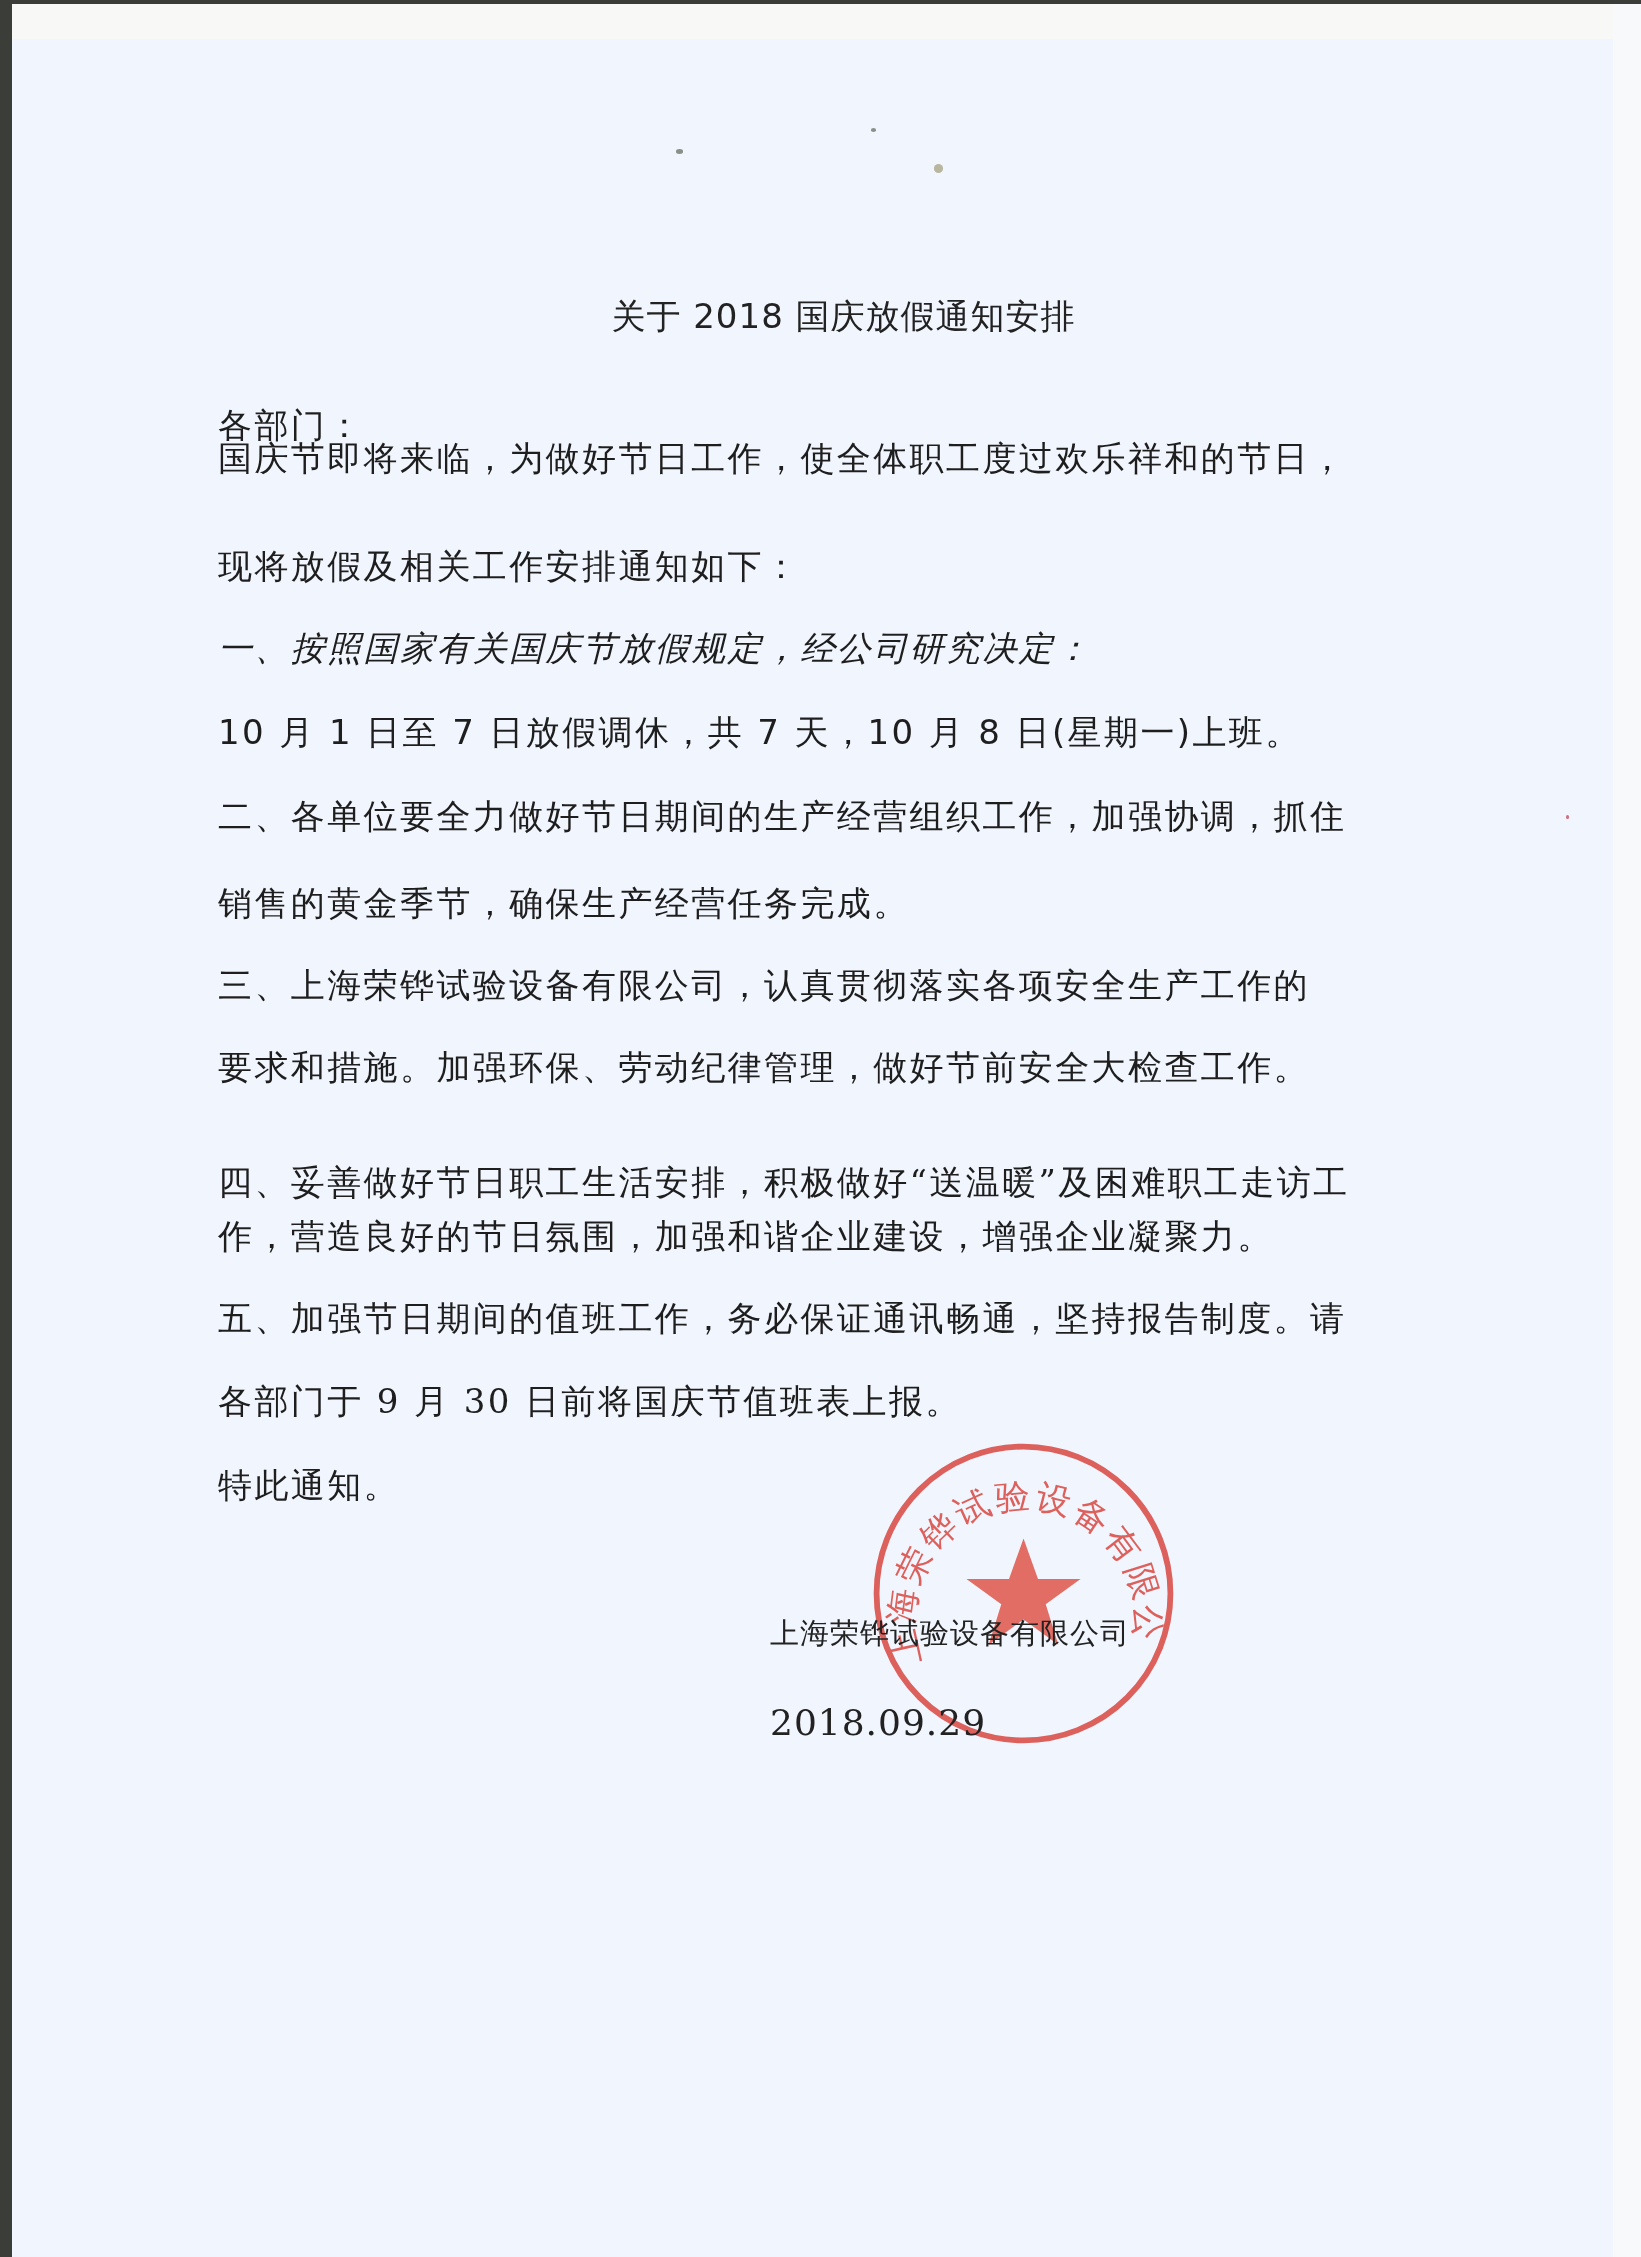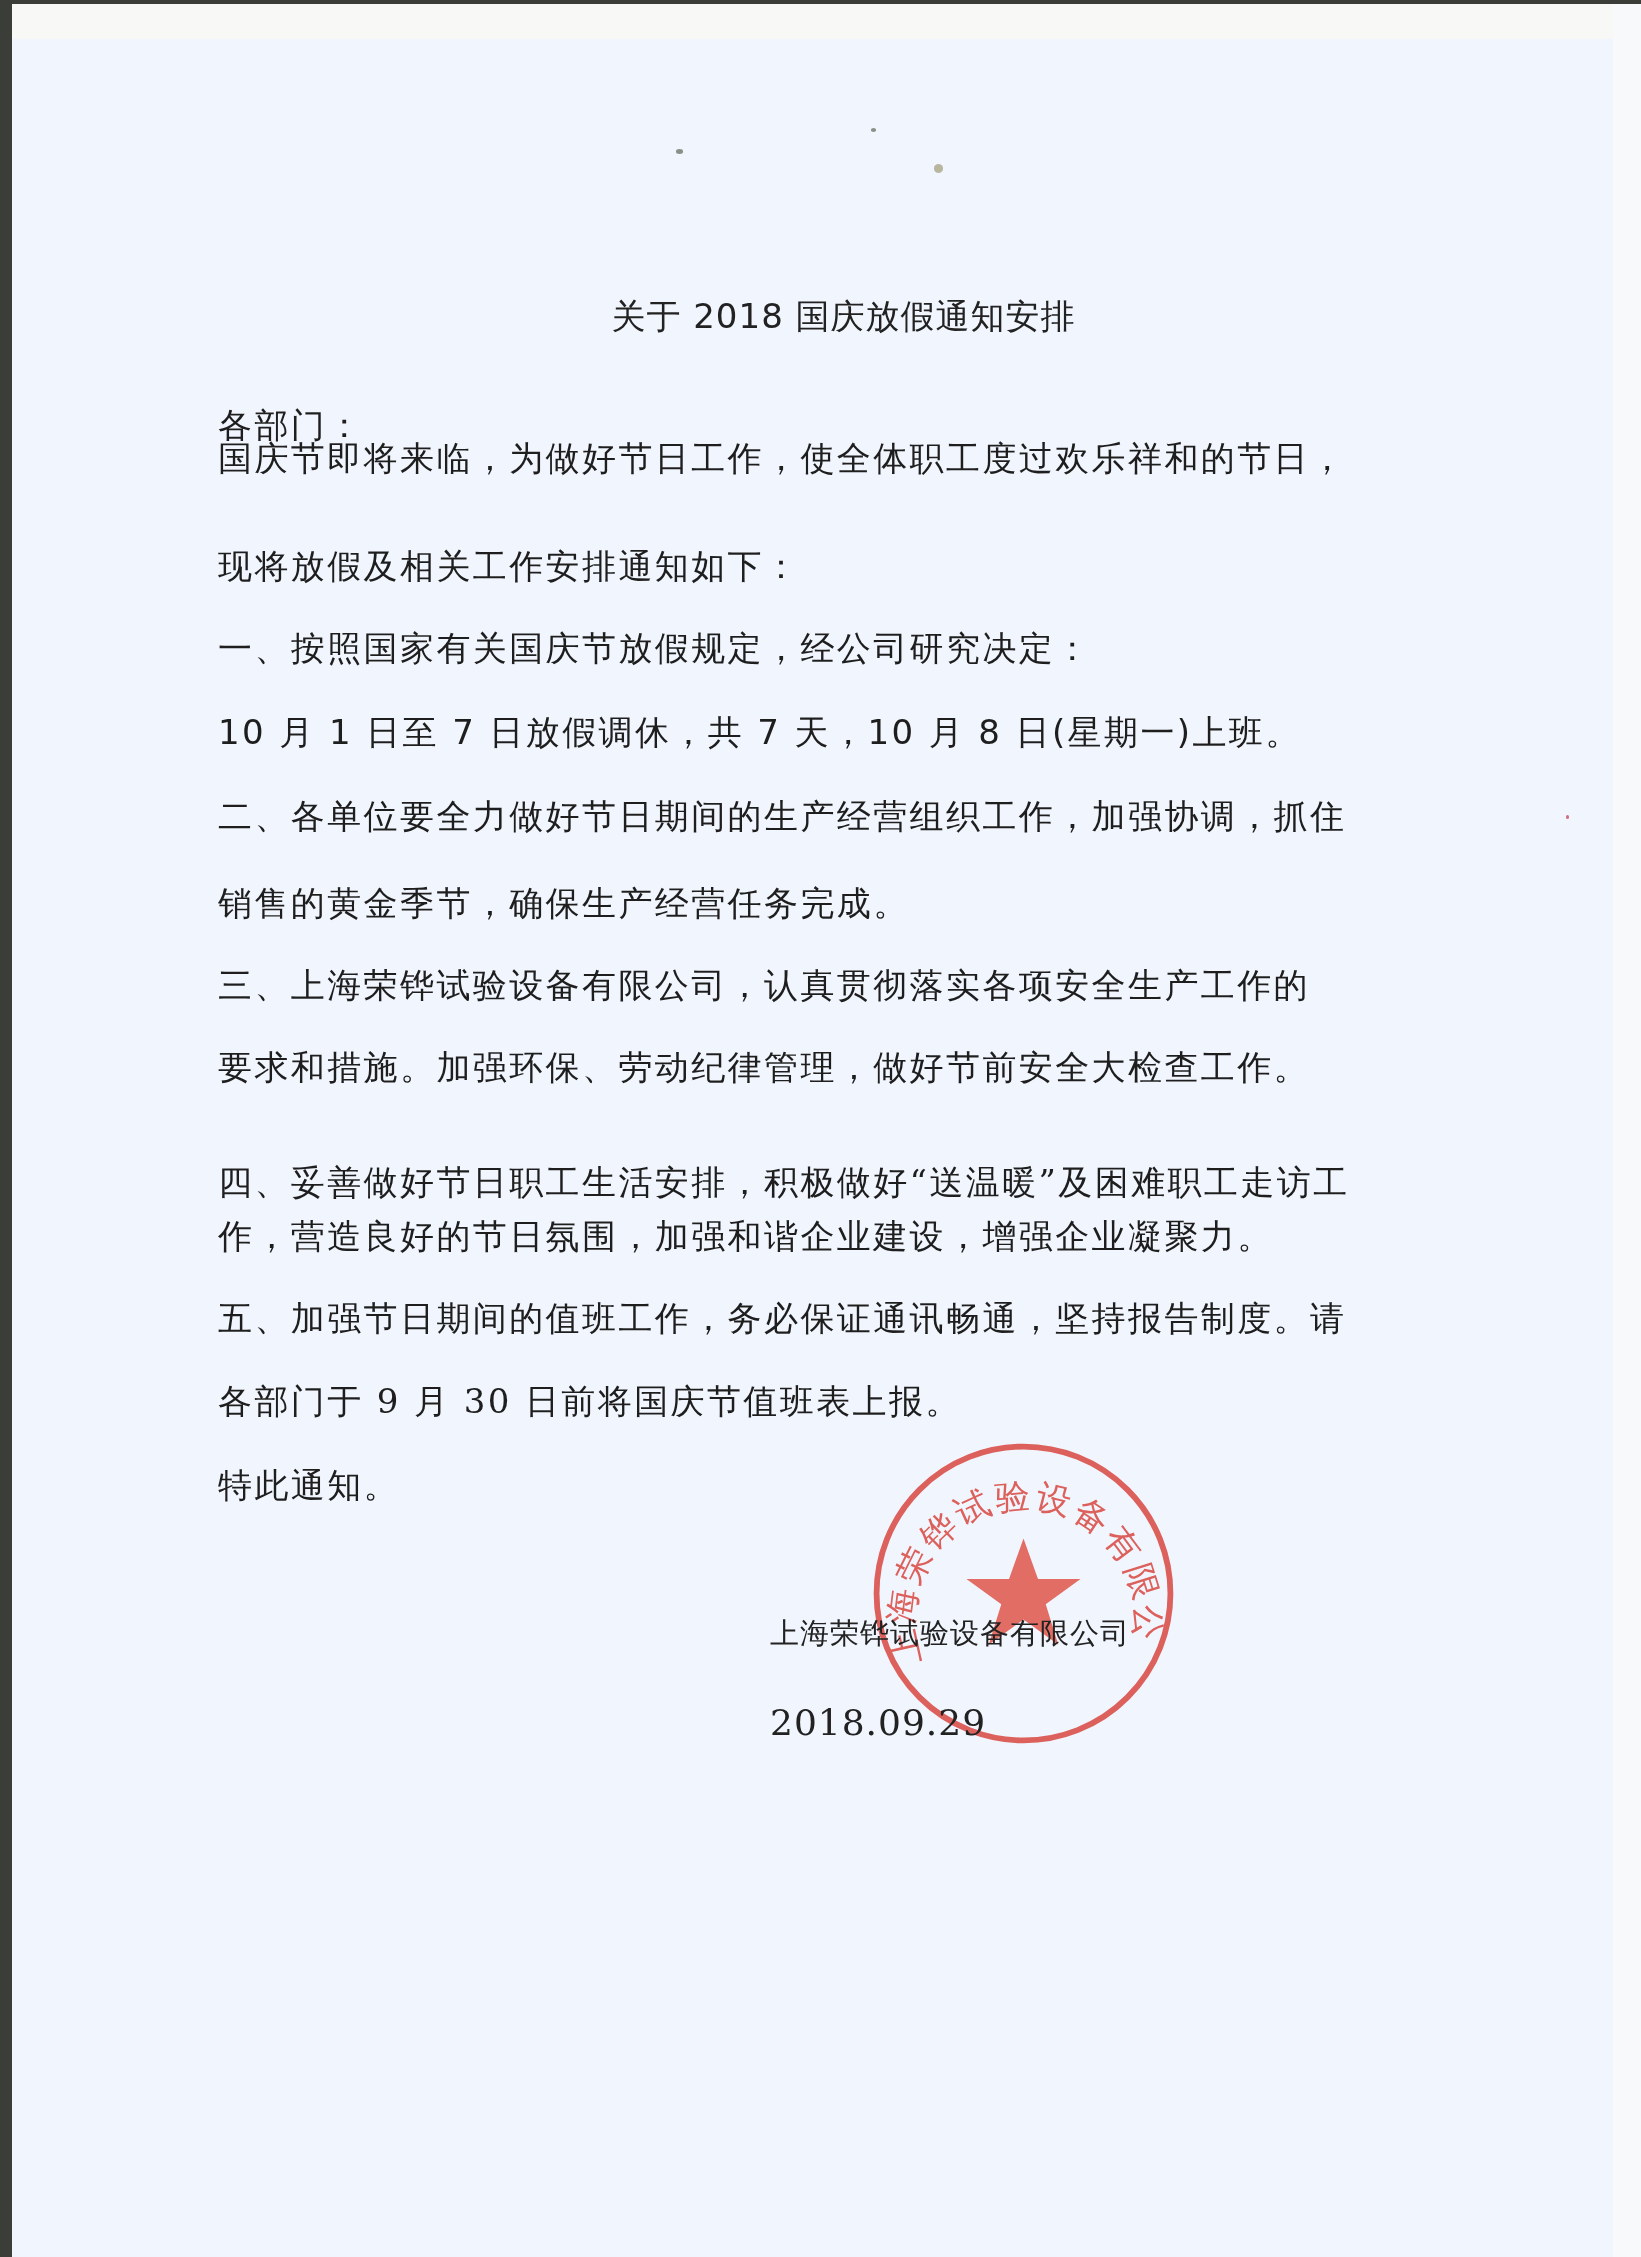--- a/index.html
+++ b/index.html
@@ -53,21 +53,21 @@
   <div class="speck" style="left:859px;top:124px;width:5.8px;height:3.9px;"></div>
   <div class="speck" style="left:922px;top:160px;width:9.7px;height:8.7px;background:#b9b6a0;"></div>
   <div class="speck" style="left:1554px;top:811px;width:3.9px;height:3.9px;background:#d07080;"></div>
 </div>
 
 <div class="title">关于 2018 国庆放假通知安排</div>
 
 <div class="line" style="top:377px;margin-top:26px;">各部门：</div>
 <div class="line" style="top:436px;">国庆节即将来临，为做好节日工作，使全体职工度过欢乐祥和的节日，</div>
 <div class="line" style="top:544px;">现将放假及相关工作安排通知如下：</div>
-<div class="line" style="top:626px;">一、按照国家有关国庆节放假规定，经公司研究决定：</div>
+<div class="line" style="top:626px;font-style:italic;">一、按照国家有关国庆节放假规定，经公司研究决定：</div>
 <div class="line num-line" style="top:710px;font-family:'DejaVu Sans','Liberation Sans',sans-serif;">10 月 1 日至 7 日放假调休，共 7 天，10 月 8 日(星期一)上班。</div>
 <div class="line" style="top:794px;text-align:right;">二、各单位要全力做好节日期间的生产经营组织工作，加强协调，抓住</div>
 <div class="line" style="top:881px;">销售的黄金季节，确保生产经营任务完成。</div>
 <div class="line" style="top:963px;">三、上海荣铧试验设备有限公司，认真贯彻落实各项安全生产工作的</div>
 <div class="line" style="top:1045px;">要求和措施。加强环保、劳动纪律管理，做好节前安全大检查工作。</div>
 <div class="line" style="top:1160px;">四、妥善做好节日职工生活安排，积极做好“送温暖”及困难职工走访工</div>
 <div class="line" style="top:1214px;">作，营造良好的节日氛围，加强和谐企业建设，增强企业凝聚力。</div>
 <div class="line" style="top:1296px;">五、加强节日期间的值班工作，务必保证通讯畅通，坚持报告制度。请</div>
 <div class="line" style="top:1379px;">各部门于 9 月 30 日前将国庆节值班表上报。</div>
 <div class="line" style="top:1463px;">特此通知。</div>

